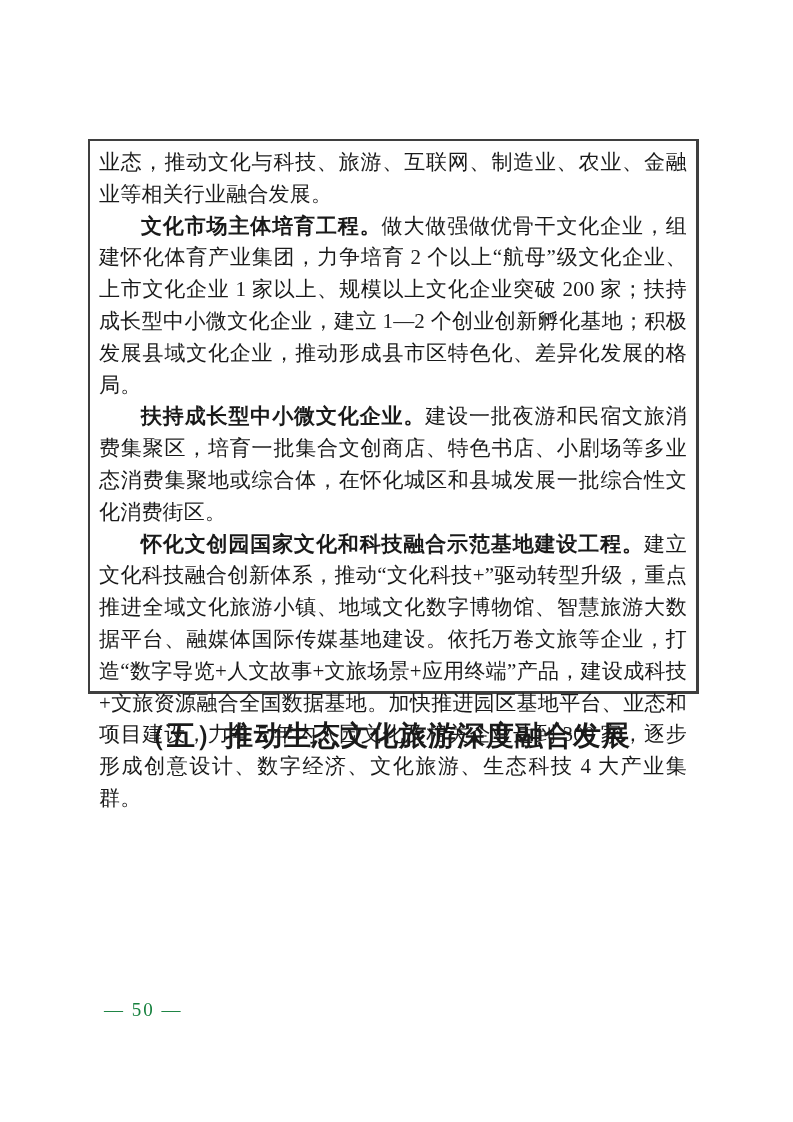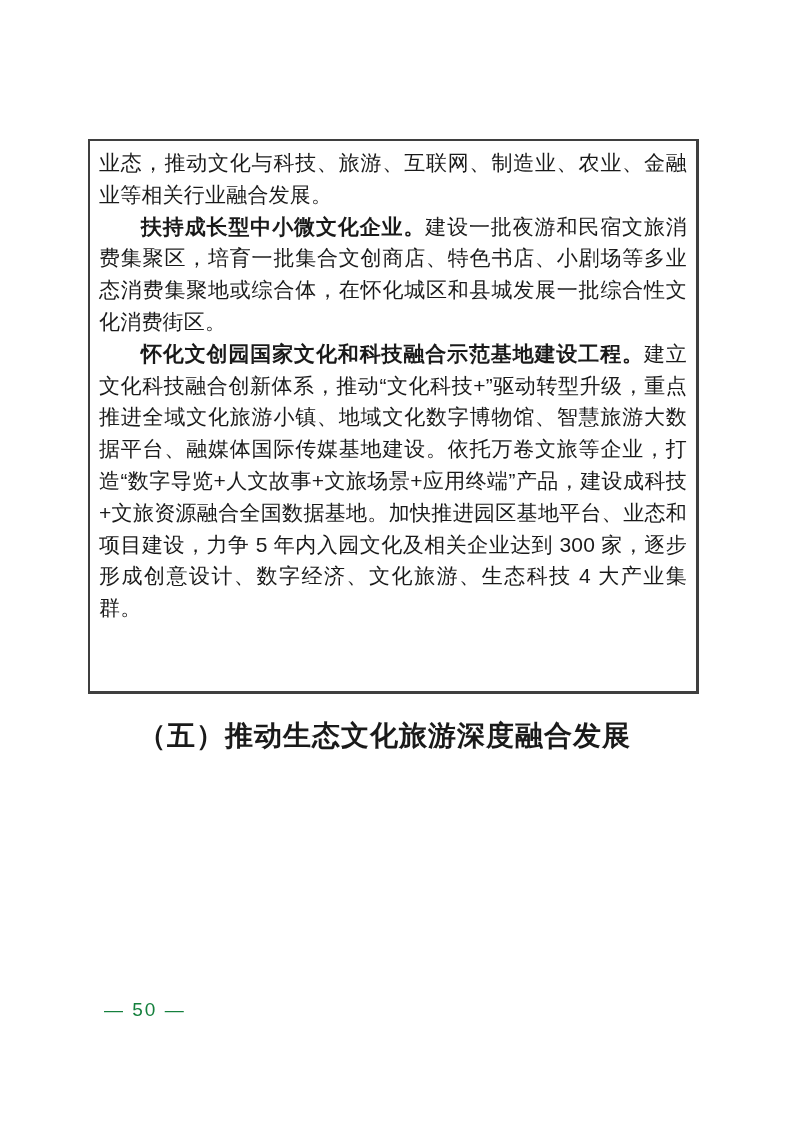--- a/index.html
+++ b/index.html
@@ -5,21 +5,21 @@
   html, body {
     margin: 0;
     padding: 0;
     background: #ffffff;
   }
   .page {
     position: relative;
     width: 793px;
     height: 1122px;
     background: #ffffff;
-    font-family: Liberation Sans, sans-serif;
+    font-family: Liberation Serif, serif;
     color: #1a1a1a;
     overflow: hidden;
     border-radius: 29px;
   }
   
   .hl-box {
     position: absolute;
     left: 88px;
     top: 139px;
     width: 611px;
@@ -79,20 +79,21 @@
   }
 </style>
 </head>
 <body>
 
 <div class="page">
 
   <div class="hl-box">
     <p><span class="para-title"></span><span>业态，推动文化与科技、旅游、互联网、制造业、农业、金融业等相关行业融合发展。</span></p>
 
+    <p class="indent"><span class="para-title">文化市场主体培育工程。</span><span>做大做强做优骨干文化企业，组建怀化体育产业集团，力争培育 2 个以上“航母”级文化企业、上市文化企业 1 家以上、规模以上文化企业突破 200 家；扶持成长型中小微文化企业，建立 1—2 个创业创新孵化基地；积极发展县域文化企业，推动形成县市区特色化、差异化发展的格局。</span></p>
 
     <p class="indent"><span class="para-title">扶持成长型中小微文化企业。</span><span>建设一批夜游和民宿文旅消费集聚区，培育一批集合文创商店、特色书店、小剧场等多业态消费集聚地或综合体，在怀化城区和县城发展一批综合性文化消费街区。</span></p>
 
     <p class="indent"><span class="para-title">怀化文创园国家文化和科技融合示范基地建设工程。</span><span>建立文化科技融合创新体系，推动“文化科技+”驱动转型升级，重点推进全域文化旅游小镇、地域文化数字博物馆、智慧旅游大数据平台、融媒体国际传媒基地建设。依托万卷文旅等企业，打造“数字导览+人文故事+文旅场景+应用终端”产品，建设成科技+文旅资源融合全国数据基地。加快推进园区基地平台、业态和项目建设，力争 5 年内入园文化及相关企业达到 300 家，逐步形成创意设计、数字经济、文化旅游、生态科技 4 大产业集群。</span></p>
   </div>
 
   <h3 class="section-heading">（五）推动生态文化旅游深度融合发展</h3>
 
 
   <div class="page-number">— 50 —</div>

